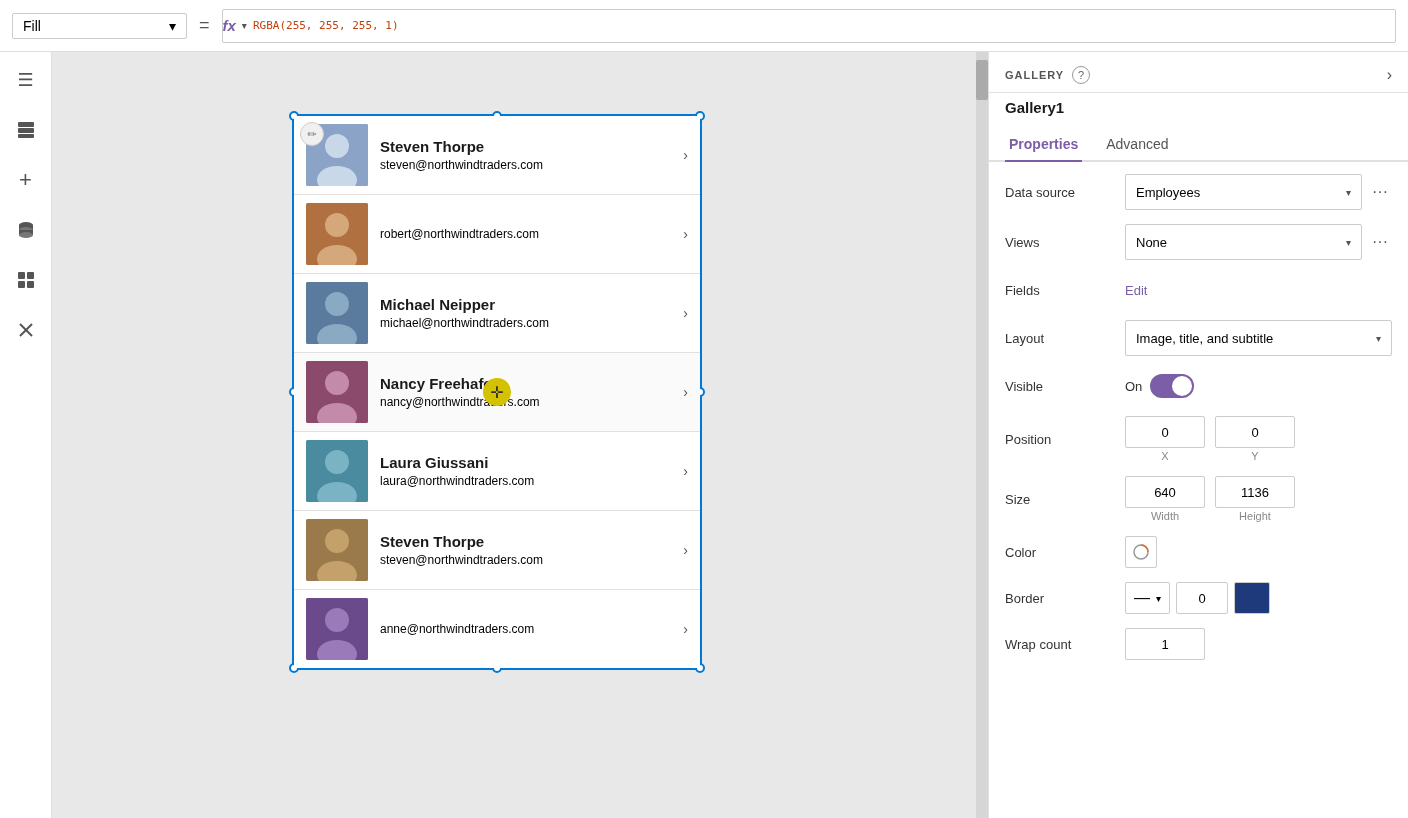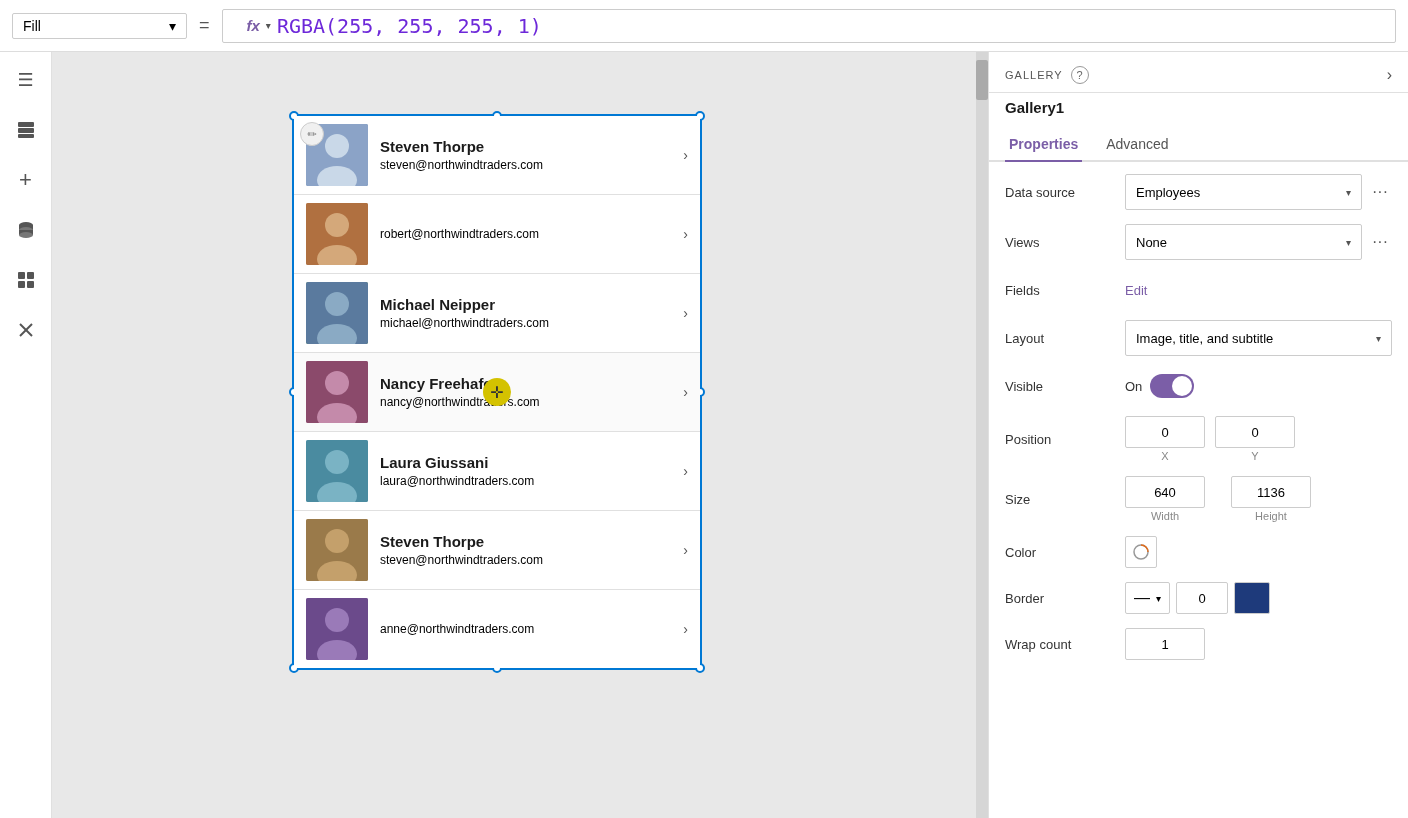--- a/index.html
+++ b/index.html
@@ -34,36 +34,36 @@
       padding: 0 4px;
     }
     .fx-container {
       display: flex;
       align-items: center;
       border: 1px solid #ccc;
       border-radius: 2px;
       background: #fff;
       flex: 1;
       height: 34px;
-      padding: 0 24px;
+      padding: 0 0;
       gap: 6px;
     }
     .fx-icon {
       font-style: italic;
       color: #7b5ea7;
       font-size: 15px;
       font-weight: bold;
     }
     .fx-chevron {
       color: #555;
       font-size: 10px;
     }
     .formula-text {
-      font-size: 20px;
-      color: #6d28d9;
+      font-size: 11px;
+      color: #c2410c;
       font-family: 'Consolas', monospace;
     }
 
     
     .main-layout {
       display: flex;
       flex: 1;
       overflow: hidden;
     }
 
@@ -236,21 +236,21 @@
       padding: 14px 16px 8px;
       border-bottom: 1px solid #e0e0e0;
     }
     .panel-title-row {
       display: flex;
       align-items: center;
       gap: 8px;
     }
     .panel-title-text {
       font-size: 11px;
-      font-weight: 400;
+      font-weight: 700;
       letter-spacing: 1px;
       color: #555;
       text-transform: uppercase;
     }
     .panel-help-icon {
       width: 18px;
       height: 18px;
       border: 1px solid #999;
       border-radius: 50%;
       display: flex;
@@ -712,21 +712,21 @@
           </div>
           <div class="input-col">
             <input class="prop-input" value="0" type="text" style="">
             <div class="prop-input-label">Y</div>
           </div>
         </div>
       </div>
 
       <div class="prop-row prop-row-size">
         <span class="prop-label">Size</span>
-        <div class="prop-control" style="display:flex;gap:26px;">
+        <div class="prop-control" style="display:flex;gap:10px;">
           <div class="input-col">
             <input class="prop-input" value="640" type="text" style="">
             <div class="prop-input-label">Width</div>
           </div>
           <div class="input-col">
             <input class="prop-input" value="1136" type="text" style="">
             <div class="prop-input-label">Height</div>
           </div>
         </div>
       </div>

